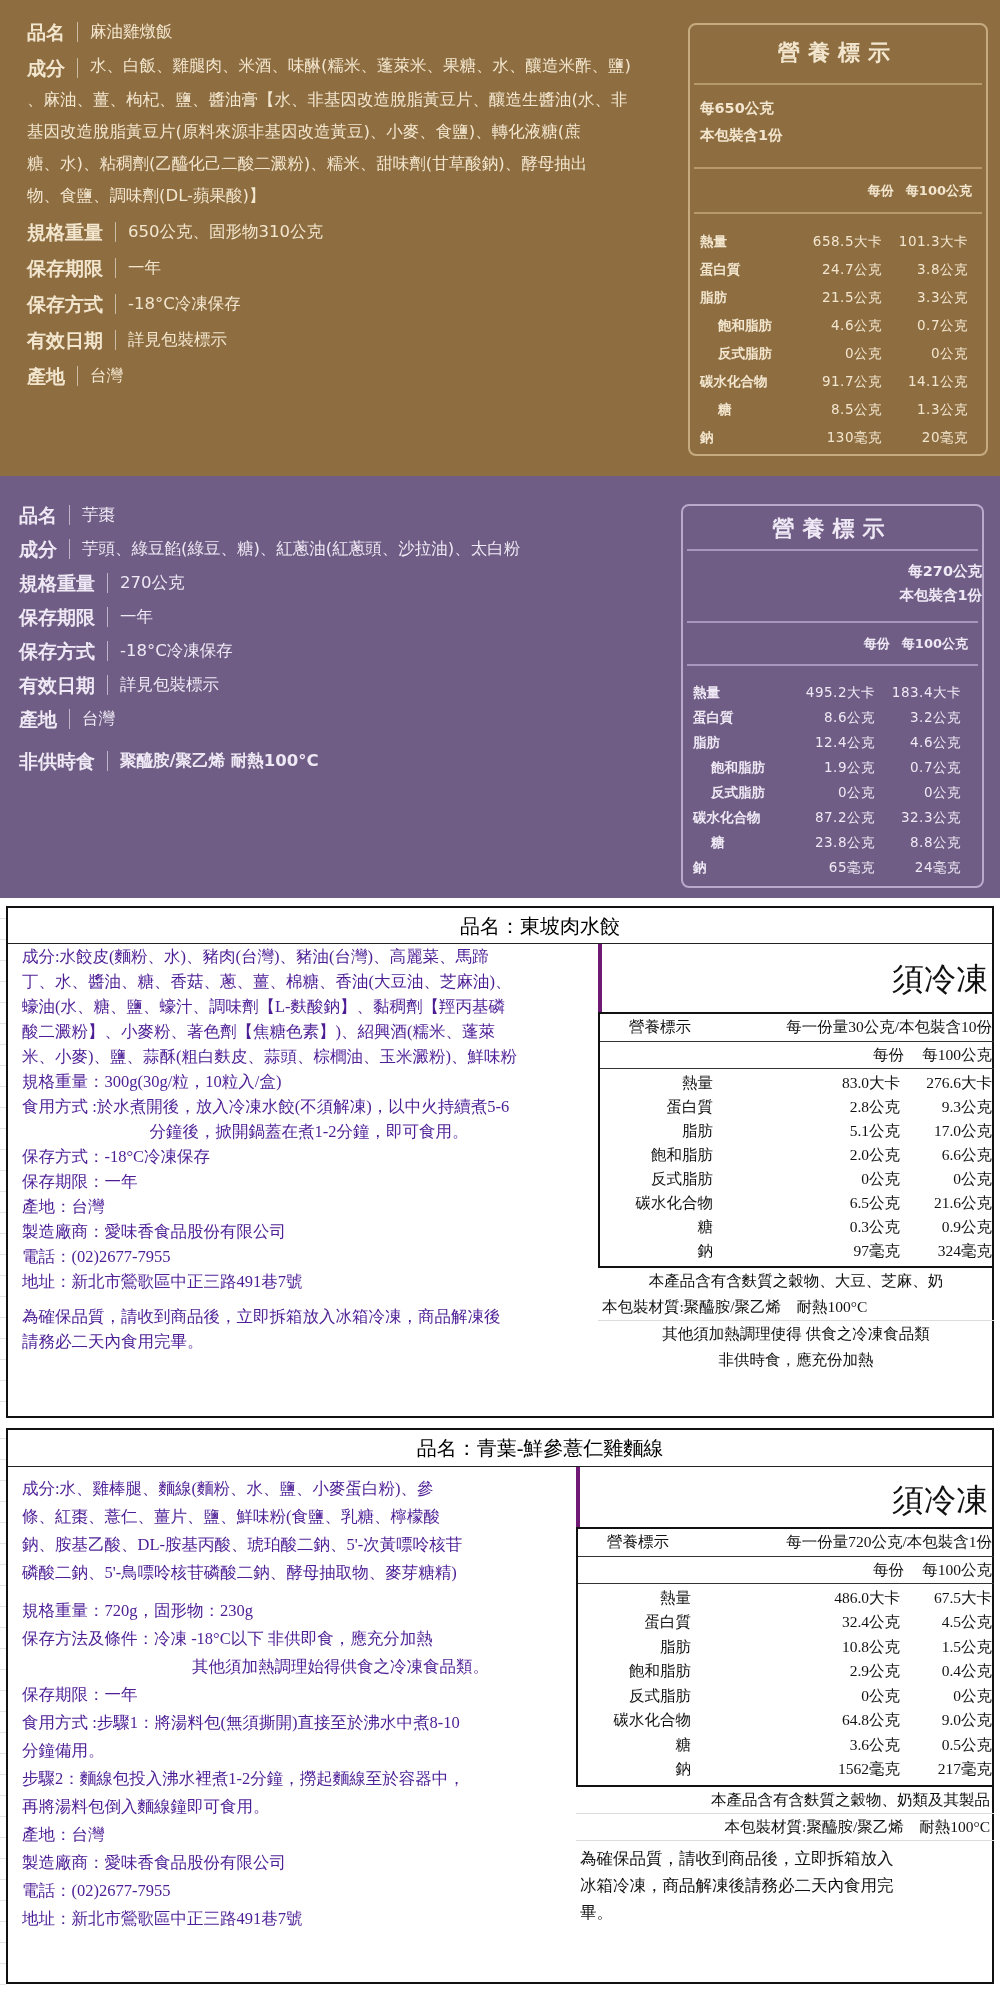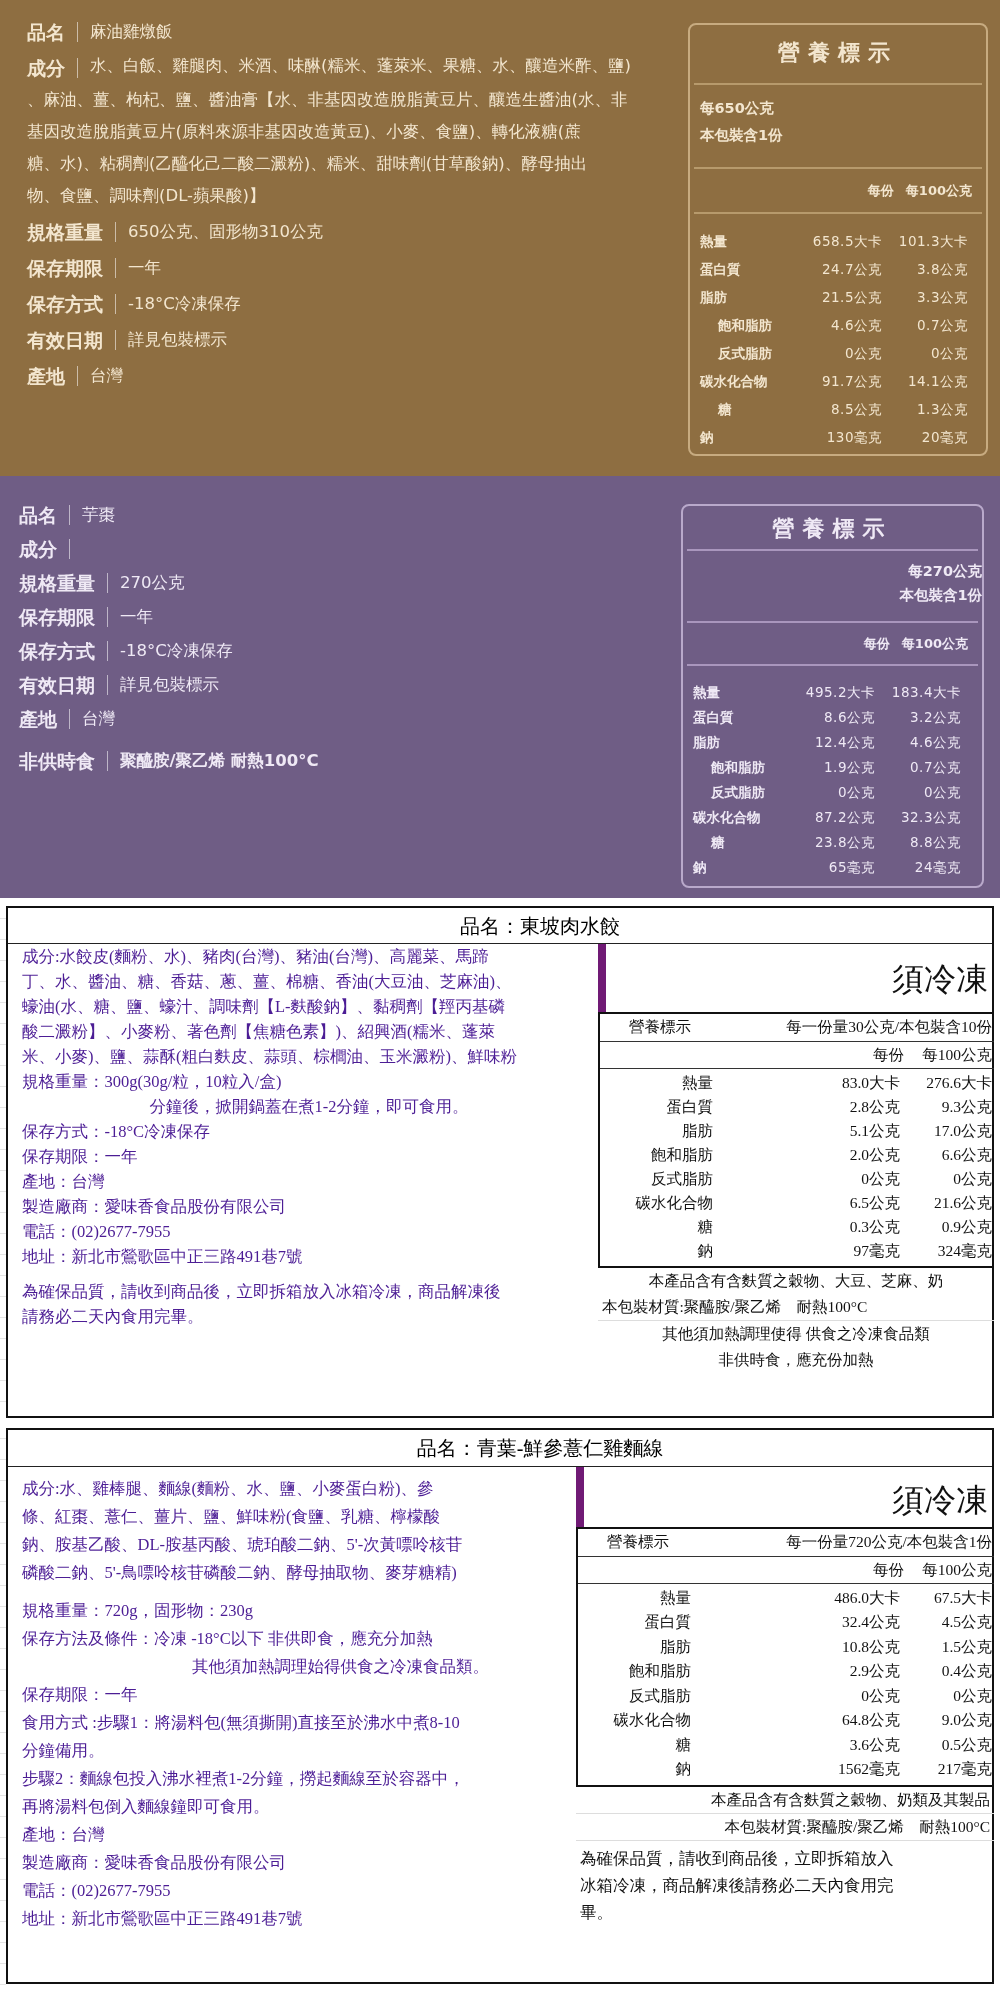--- a/index.html
+++ b/index.html
@@ -65,21 +65,21 @@
     .left-col { position: absolute; left: 0; top: 0; width: 588px; padding-left: 14px; font-family: "Liberation Serif", "DejaVu Serif", serif; font-size: 16.5px; line-height: 25px; color: #4c1d95; }
     .p4 .left-col { width: 570px; line-height: 28px; padding-top: 8px; }
     .left-col .ln { white-space: nowrap; }
     .left-col .center { text-align: center; }
     .left-col .indent2 { padding-left: 170px; }
     .left-col .spacer { height: 10px; }
 
     .right-col { position: absolute; top: 0; font-family: "Liberation Serif", "DejaVu Serif", serif; color: #111; }
     .p3 .right-col { left: 590px; width: 396px; }
     .p4 .right-col { left: 568px; width: 418px; }
-    .freeze { height: 68px; border-left: 8px solid #701a75; text-align: right; font-size: 32px; padding-right: 6px; line-height: 70px; }
+    .freeze { height: 68px; border-left: 4px solid #701a75; text-align: right; font-size: 32px; padding-right: 6px; line-height: 70px; }
     .p4 .freeze { height: 60px; line-height: 66px; }
     .nt { border: 2.5px solid #111; border-right: none; }
     .nt-head { display: flex; height: 28px; border-bottom: 1.5px solid #333; font-size: 15.5px; align-items: center; }
     .nt-head .a { width: 120px; text-align: center; }
     .nt-head .b { flex: 1; text-align: right; padding-right: 2px; }
     .nt-sub { display: flex; justify-content: flex-end; height: 27px; border-bottom: 1.5px solid #333; font-size: 15.5px; align-items: center; }
     .nt-sub span { width: 90px; text-align: right; }
     .nt-sub span:last-child { padding-right: 2px; }
     .nt-row { display: flex; height: 24px; font-size: 15.5px; align-items: center; }
     .p4 .nt-row { height: 24.5px; }
@@ -205,20 +205,21 @@
 <section class="panel-purple">
   <div class="info-list">
     <div class="info-row">
       <span class="lbl">品名</span>
       <span class="sep"></span>
       <span class="val">芋棗</span>
     </div>
     <div class="info-row">
       <span class="lbl">成分</span>
       <span class="sep"></span>
+      <span class="val">芋頭、綠豆餡(綠豆、糖)、紅蔥油(紅蔥頭、沙拉油)、太白粉</span>
     </div>
     <div class="info-row">
       <span class="lbl">規格重量</span>
       <span class="sep"></span>
       <span class="val">270公克</span>
     </div>
     <div class="info-row">
       <span class="lbl">保存期限</span>
       <span class="sep"></span>
       <span class="val">一年</span>
@@ -310,20 +311,21 @@
       <span class="ttl">品名：東坡肉水餃</span>
     </div>
     <div class="body-wrap">
       <div class="left-col">
         <div class="ln">成分:水餃皮(麵粉、水)、豬肉(台灣)、豬油(台灣)、高麗菜、馬蹄</div>
         <div class="ln">丁、水、醬油、糖、香菇、蔥、薑、棉糖、香油(大豆油、芝麻油)、</div>
         <div class="ln">蠔油(水、糖、鹽、蠔汁、調味劑【L-麩酸鈉】、黏稠劑【羥丙基磷</div>
         <div class="ln">酸二澱粉】、小麥粉、著色劑【焦糖色素】)、紹興酒(糯米、蓬萊</div>
         <div class="ln">米、小麥)、鹽、蒜酥(粗白麩皮、蒜頭、棕櫚油、玉米澱粉)、鮮味粉</div>
         <div class="ln">規格重量：300g(30g/粒，10粒入/盒)</div>
+        <div class="ln"> 食用方式 :於水煮開後，放入冷凍水餃(不須解凍)，以中火持續煮5-6</div>
         <div class="ln center">分鐘後，掀開鍋蓋在煮1-2分鐘，即可食用。</div>
         <div class="ln">保存方式：-18°C冷凍保存</div>
         <div class="ln">保存期限：一年</div>
         <div class="ln">產地：台灣</div>
         <div class="ln">製造廠商：愛味香食品股份有限公司</div>
         <div class="ln">電話：(02)2677-7955</div>
         <div class="ln">地址：新北市鶯歌區中正三路491巷7號</div>
         <div class="spacer"></div>
         <div class="ln">為確保品質，請收到商品後，立即拆箱放入冰箱冷凍，商品解凍後</div>
         <div class="ln">請務必二天內食用完畢。</div>

